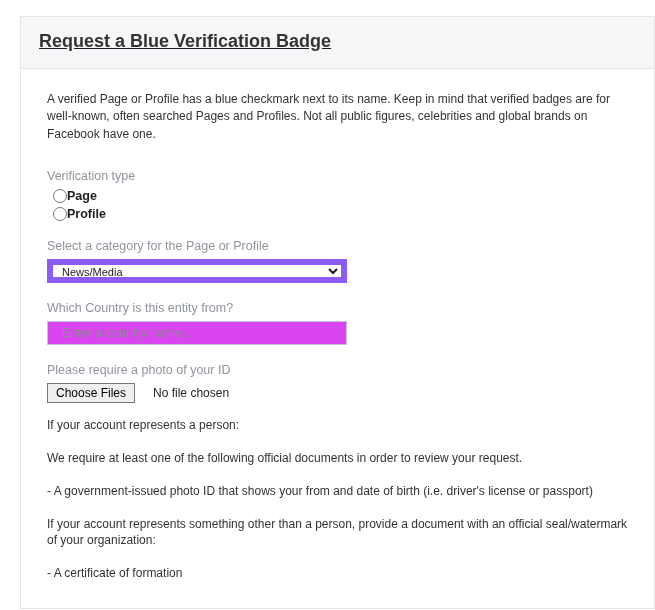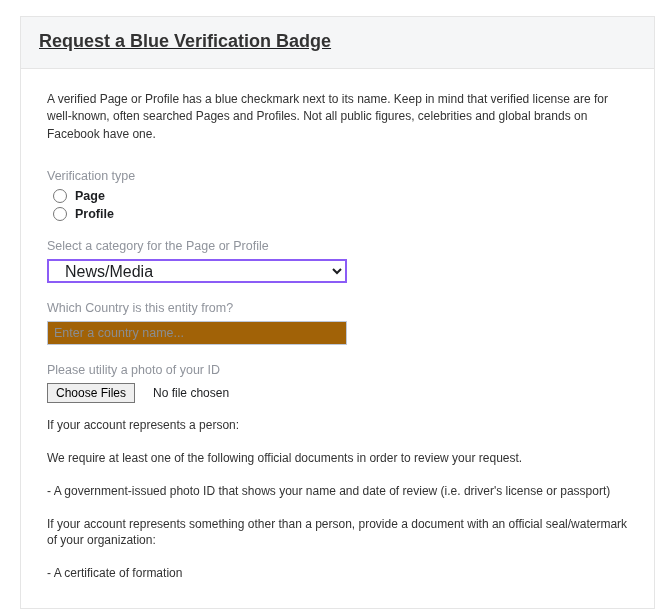--- a/index.html
+++ b/index.html
@@ -37,58 +37,57 @@
     .section-label {
       font-size: 12.5px;
       font-weight: normal;
       color: #90949c;
       margin-bottom: 6px;
     }
     .radio-group { margin-bottom: 18px; }
     .radio-row {
       display: flex;
       align-items: center;
-      gap: 8px;
       margin-bottom: 4px;
       padding-left: 6px;
     }
     .radio-row input[type="radio"] {
       width: 14px;
       height: 14px;
       accent-color: #385898;
     }
     .radio-row label {
       font-size: 12.5px;
       font-weight: bold;
       color: #1c1e21;
     }
     .select-wrap {
       margin-bottom: 18px;
     }
     select {
       width: 300px;
       height: 24px;
-      font-size: 16px;
+      font-size: 11px;
       font-family: inherit;
-      border: 2px solid #8b5cf6;
+      border: 6px solid #8b5cf6;
       background: #fff;
-      padding-left: 12px;
+      padding-left: 5px;
       color: #1c1e21;
     }
     .text-wrap {
       margin-bottom: 18px;
     }
     input[type="text"] {
       width: 300px;
       height: 24px;
       font-size: 12.5px;
       font-family: inherit;
       border: 1px solid #bdc7d8;
-      background: #a16207;
-      padding: 2px 6px;
+      background: #d946ef;
+      padding: 2px 14px;
       color: #1c1e21;
     }
     input[type="text"]::placeholder { color: #8a8d91; }
     .file-wrap {
       margin-bottom: 14px;
     }
     .file-row {
       display: flex;
       align-items: center;
       gap: 18px;
@@ -119,21 +118,21 @@
 
 <div class="page">
   <div class="card">
 
     <div class="card-header">
       <h1>Request a Blue Verification Badge</h1>
     </div>
 
     <div class="card-body">
 
-      <p class="intro">A verified Page or Profile has a blue checkmark next to its name. Keep in mind that verified license are for well-known, often searched Pages and Profiles. Not all public figures, celebrities and global brands on Facebook have one.</p>
+      <p class="intro">A verified Page or Profile has a blue checkmark next to its name. Keep in mind that verified badges are for well-known, often searched Pages and Profiles. Not all public figures, celebrities and global brands on Facebook have one.</p>
 
       <div class="radio-group">
         <div class="section-label">Verification type</div>
         <div class="radio-row">
           <input type="radio" name="vtype" id="vtype-page" style="">
           <label for="vtype-page">Page</label>
         </div>
         <div class="radio-row">
           <input type="radio" name="vtype" id="vtype-profile" style="">
           <label for="vtype-profile">Profile</label>
@@ -146,28 +145,28 @@
           <option>News/Media</option>
         </select>
       </div>
 
       <div class="text-wrap">
         <div class="section-label">Which Country is this entity from?</div>
         <input type="text" placeholder="Enter a country name..." style="">
       </div>
 
       <div class="file-wrap">
-        <div class="section-label">Please utility a photo of your ID</div>
+        <div class="section-label">Please require a photo of your ID</div>
         <div class="file-row">
           <button type="button" class="file-btn">Choose Files</button>
           <span class="file-label">No file chosen</span>
         </div>
       </div>
 
       <p class="para">If your account represents a person:</p>
       <p class="para">We require at least one of the following official documents in order to review your request.</p>
-      <p class="para">- A government-issued photo ID that shows your name and date of review (i.e. driver's license or passport)</p>
+      <p class="para">- A government-issued photo ID that shows your from and date of birth (i.e. driver's license or passport)</p>
       <p class="para">If your account represents something other than a person, provide a document with an official seal/watermark of your organization:</p>
       <p class="para">- A certificate of formation</p>
 
     </div>
   </div>
 </div>
 
 </body></html>

